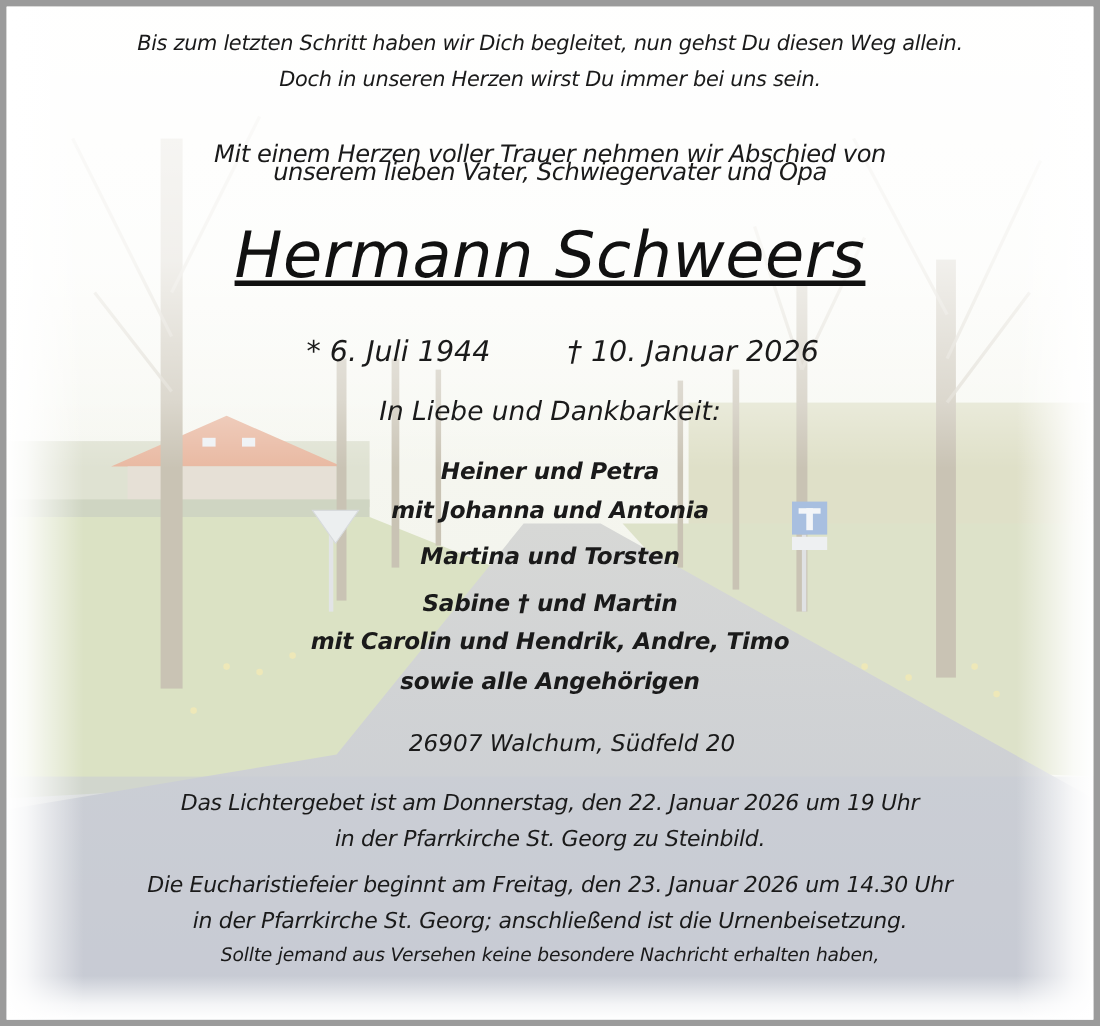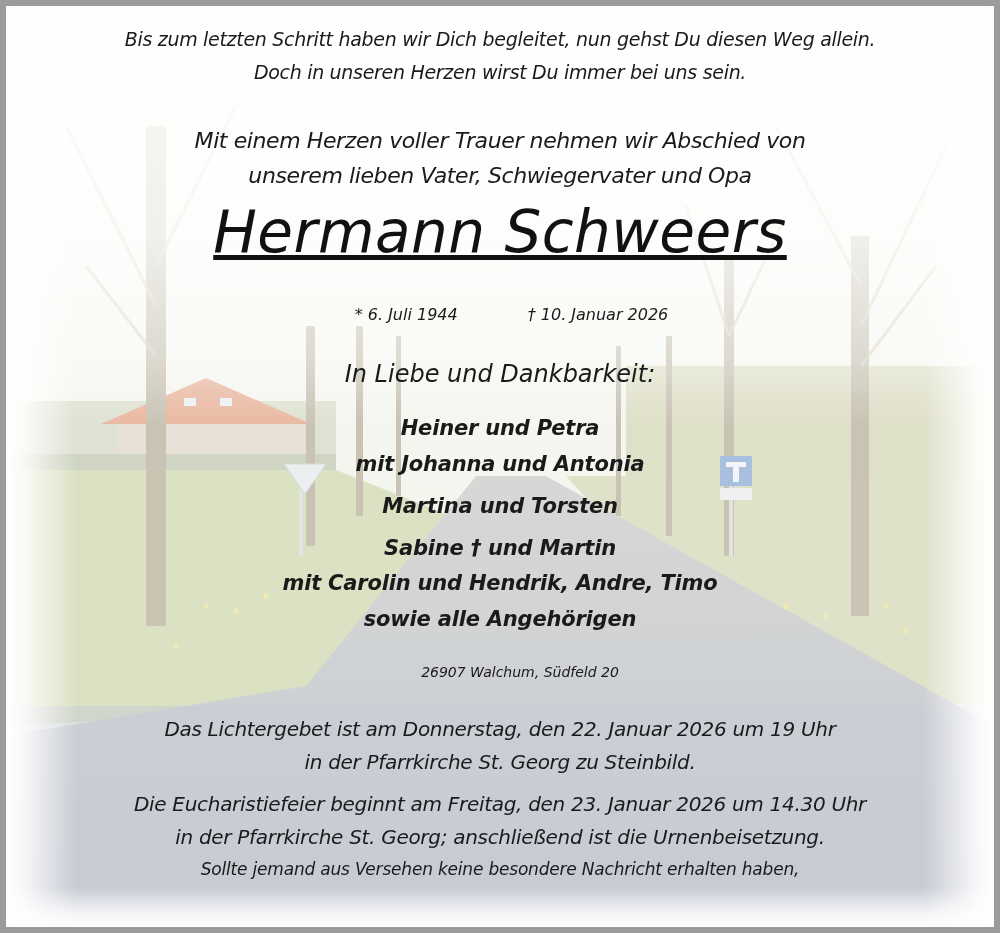--- a/index.html
+++ b/index.html
@@ -22,26 +22,26 @@
     background: linear-gradient(to bottom, rgba(255,255,255,0.92) 0%, rgba(255,255,255,0.75) 55%, rgba(255,255,255,0.35) 85%, rgba(255,255,255,0) 100%);
   }
   .content {
     position: absolute; inset: 0; text-align: center; color: #1a1a1a;
     font-family: "DejaVu Sans", sans-serif; font-style: italic;
   }
   .line { position: absolute; left: 0; right: 0; white-space: nowrap; }
   .motto { font-size: 19px; letter-spacing: -0.3px; }
   .intro { font-size: 22px; letter-spacing: -0.4px; }
   .name { font-size: 58px; font-weight: normal; letter-spacing: 0.5px; color: #111; }
-  .dates { font-size: 16px; margin-left: 23px; }
+  .dates { font-size: 26px; margin-left: 23px; }
   .dates span { display: inline-block; }
   .dates .gap { width: 70px; }
   .thanks { font-size: 24px; }
   .fam { font-size: 21px; font-weight: bold; letter-spacing: -0.2px; }
-  .addr { font-size: 14px; padding-left: 40px; }
+  .addr { font-size: 21px; padding-left: 40px; }
   .svc { font-size: 20px; letter-spacing: -0.3px; }
   .note { font-size: 17px; letter-spacing: -0.2px; }
 </style>
 </head>
 <body>
 
 <div class="frame">
 
   <div class="scene">
     <svg viewBox="0 0 988 921" xmlns="http://www.w3.org/2000/svg">
@@ -125,21 +125,21 @@
     </svg>
     <div class="fade-top"></div>
     <div class="fade-edges"></div>
   </div>
 
   <div class="content">
     <div class="line motto" style="top:22px;">Bis zum letzten Schritt haben wir Dich begleitet, nun gehst Du diesen Weg allein.</div>
     <div class="line motto" style="top:55px;">Doch in unseren Herzen wirst Du immer bei uns sein.</div>
 
     <div class="line intro" style="top:122px;">Mit einem Herzen voller Trauer nehmen wir Abschied von</div>
-    <div class="line intro" style="top:157px;">unserem lieben Vater, Schwiegervater und Opa</div>
+    <div class="line intro" style="top:139px;">unserem lieben Vater, Schwiegervater und Opa</div>
 
     <div class="line name" style="top:192px;text-decoration:underline;">Hermann Schweers</div>
 
     <div class="line dates" style="top:299px;">
       <span>* 6. Juli 1944</span><span class="gap"></span><span>† 10. Januar 2026</span>
     </div>
 
     <div class="line thanks" style="top:354px;">In Liebe und Dankbarkeit:</div>
 
     <div class="line fam" style="top:410px;">Heiner und Petra</div>

